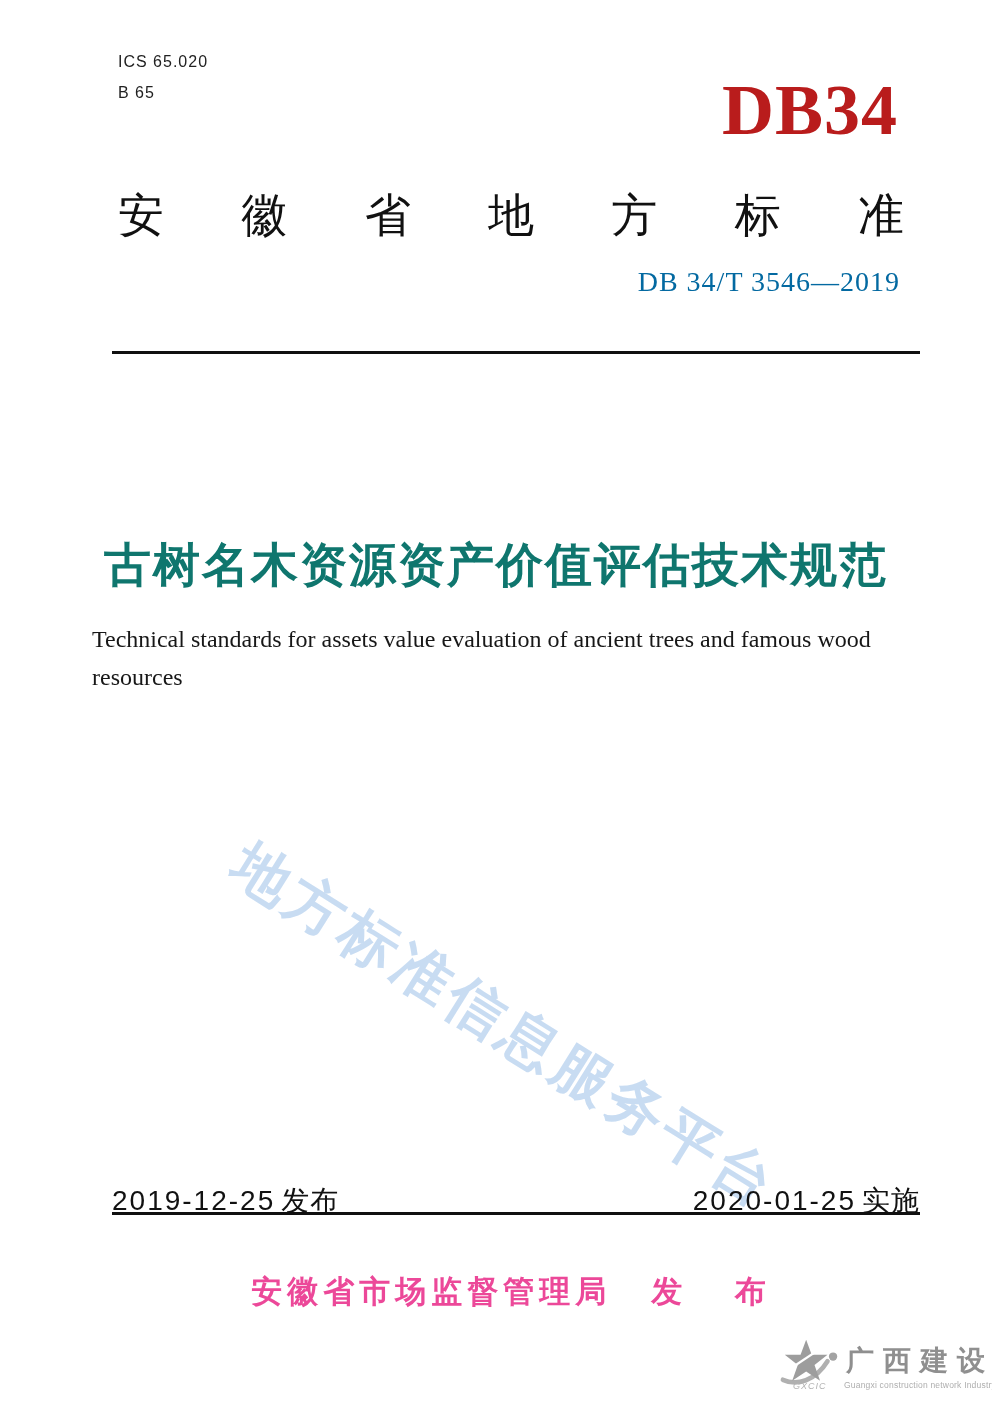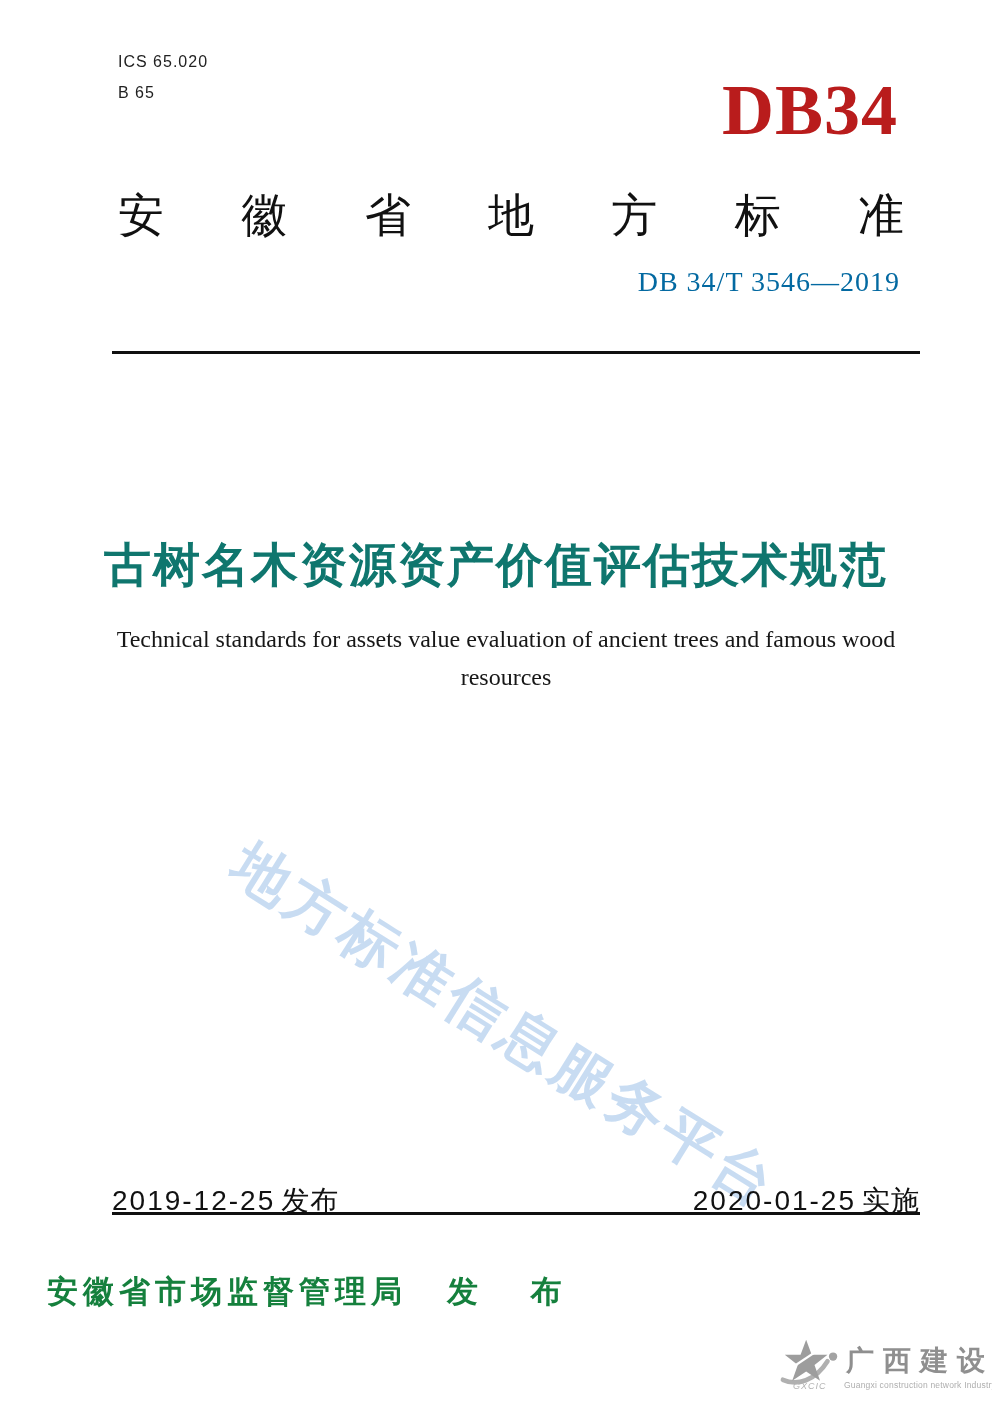--- a/index.html
+++ b/index.html
@@ -81,21 +81,20 @@
     font-weight: bold;
     letter-spacing: 2px;
     color: #0f766e;
   }
 
   .title-en {
     position: absolute;
     left: 92px;
     right: 72px;
     top: 620px;
-    text-align: center;
     font-family: "Liberation Serif", serif;
     font-size: 24px;
     line-height: 38px;
     color: #171717;
   }
   .title-en span { display: block; }
 
   
   .watermark {
     position: absolute;
@@ -133,24 +132,25 @@
     top: 1212px;
     height: 3px;
     background: #101010;
   }
 
   .publisher-row {
     position: absolute;
     left: 0;
     width: 100%;
     top: 1271px;
+    text-align: center;
     font-size: 31px;
     font-weight: bold;
     letter-spacing: 5px;
-    color: #15803d;
+    color: #ec4899;
     white-space: nowrap;
     padding-left: 47px;
   }
   .publisher-row .publish-action {
     margin-left: 40px;
     letter-spacing: 22px;
   }
 
   
   .footer-logo {

